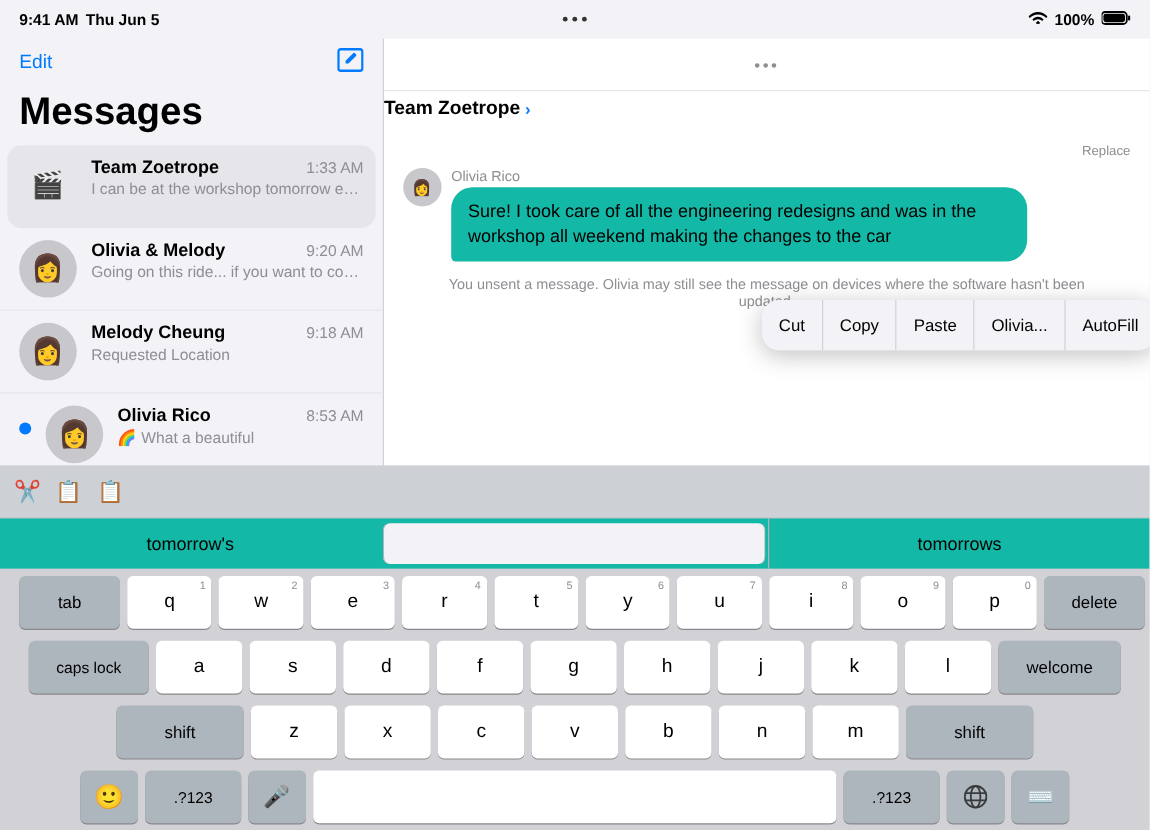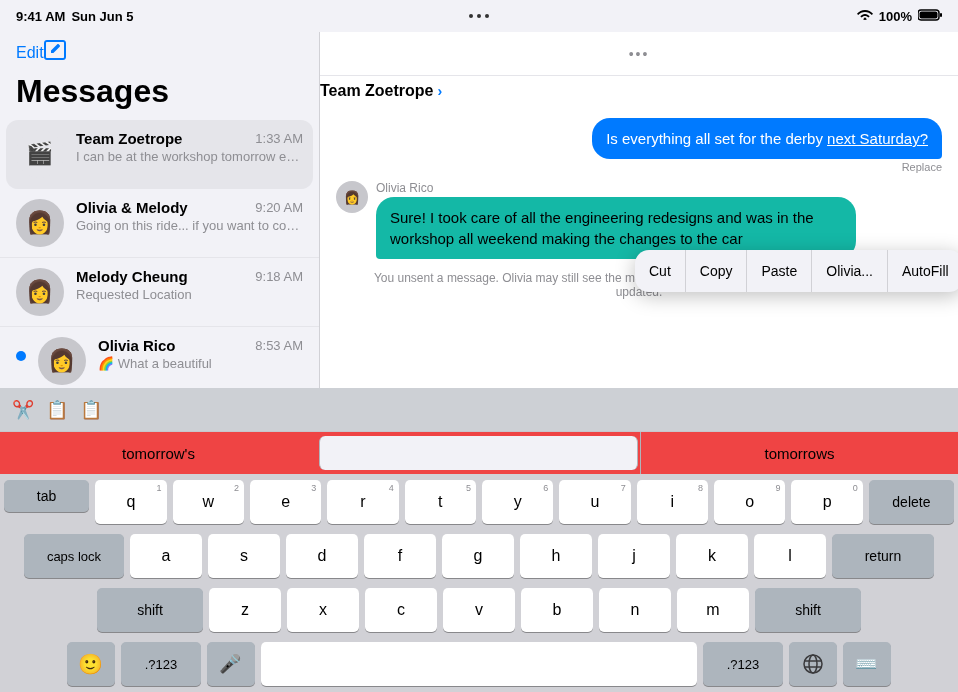--- a/index.html
+++ b/index.html
@@ -44,20 +44,21 @@
       background: #f2f2f7;
       border-right: 1px solid #d1d1d6;
       display: flex;
       flex-direction: column;
       flex-shrink: 0;
     }
     .sidebar-header {
       padding: 8px 16px 4px;
       display: flex;
       align-items: center;
+      justify-content: space-between;
     }
     .sidebar-edit-btn {
       color: #007aff;
       font-size: 16px;
       cursor: pointer;
     }
     .sidebar-compose-btn {
       color: #007aff;
       font-size: 20px;
       cursor: pointer;
@@ -303,21 +304,21 @@
       align-items: center;
       padding: 0 12px;
       gap: 12px;
       border-bottom: 1px solid #c7c7cc;
       background: #cdd0d5;
     }
     .toolbar-icon {
       font-size: 18px; color: #3a3a3c; cursor: pointer;
     }
     .autocomplete-bar {
-      background: #ef4444;
+      background: #14b8a6;
       height: 42px;
       display: flex;
       align-items: center;
     }
     .autocomplete-item {
       flex: 1;
       display: flex;
       align-items: center;
       justify-content: center;
       font-size: 15px;
@@ -393,21 +394,21 @@
       border-radius: 2px;
       opacity: 0.3;
     }
   </style>
 </head>
 <body>
 
 <div class="status-bar">
   <div class="status-bar-left">
     <span>9:41 AM</span>
-    <span>Sun Jun 5</span>
+    <span>Thu Jun 5</span>
   </div>
   <div class="status-bar-center">
     <div class="status-dot"></div>
     <div class="status-dot"></div>
     <div class="status-dot"></div>
   </div>
   <div class="status-bar-right">
     <span>
       <svg width="16" height="12" viewBox="0 0 16 12">
           <path d="M8 3C5.3 3 2.9 4.1 1.2 5.9L0 4.7C2 2.5 4.8 1 8 1s6 1.5 8 3.7L14.8 5.9C13.1 4.1 10.7 3 8 3zm0 4c-1.4 0-2.6.6-3.5 1.5L3.3 7.3C4.5 6 6.1 5 8 5s3.5 1 4.7 2.3l-1.2 1.2C10.6 7.6 9.4 7 8 7zm0 4c-.8 0-1.4-.3-1.9-.8l1.9-1.9 1.9 1.9C9.4 10.7 8.8 11 8 11z" fill="#000"></path>
@@ -497,23 +498,20 @@
     <div style="text-align:center; padding: 6px 0;">
       <span class="chat-header-title">
         <span>Team Zoetrope</span>
         <span class="chat-header-chevron">›</span>
       </span>
     </div>
 
     <div class="chat-messages">
 
       <div style="display:flex; flex-direction:column; align-items:flex-end;">
-        <div class="bubble-out">
-          <span>Is everything all set for the derby </span><span class="underline">next Saturday?</span>
-        </div>
         <div class="bubble-edited">Replace</div>
       </div>
 
       <div class="bubble-in-wrapper">
         <div class="bubble-in-avatar" style="background:#c7c7cc;">👩</div>
         <div class="bubble-in-content">
           <span class="bubble-in-name">Olivia Rico</span>
           <div class="bubble-in">Sure! I took care of all the engineering redesigns and was in the workshop all weekend making the changes to the car</div>
         </div>
       </div>
@@ -565,21 +563,21 @@
 
   <div class="autocomplete-bar">
     <div class="autocomplete-item">tomorrow's</div>
     <div class="autocomplete-item middle"></div>
     <div class="autocomplete-item">tomorrows</div>
   </div>
 
   <div class="keyboard-rows">
 
     <div class="keyboard-row">
-      <div class="key key-special num-row w-special-tab" style="height:32px; width:86px; font-size:14px;">tab</div>
+      <div class="key key-special num-row w-special-tab" style="height:44px; width:86px; font-size:14px;margin-left:12px;">tab</div>
       <div class="key num-row w-letter" style="height:44px; width:72px; position:relative;">q<span class="key-sub">1</span></div>
       <div class="key num-row w-letter" style="height:44px; width:72px; position:relative;">w<span class="key-sub">2</span></div>
       <div class="key num-row w-letter" style="height:44px; width:72px; position:relative;">e<span class="key-sub">3</span></div>
       <div class="key num-row w-letter" style="height:44px; width:72px; position:relative;">r<span class="key-sub">4</span></div>
       <div class="key num-row w-letter" style="height:44px; width:72px; position:relative;">t<span class="key-sub">5</span></div>
       <div class="key num-row w-letter" style="height:44px; width:72px; position:relative;">y<span class="key-sub">6</span></div>
       <div class="key num-row w-letter" style="height:44px; width:72px; position:relative;">u<span class="key-sub">7</span></div>
       <div class="key num-row w-letter" style="height:44px; width:72px; position:relative;">i<span class="key-sub">8</span></div>
       <div class="key num-row w-letter" style="height:44px; width:72px; position:relative;">o<span class="key-sub">9</span></div>
       <div class="key num-row w-letter" style="height:44px; width:72px; position:relative;">p<span class="key-sub">0</span></div>
@@ -590,21 +588,21 @@
       <div class="key key-special letter-row" style="height:44px; width:100px; font-size:13px;">caps lock</div>
       <div class="key letter-row" style="height:44px; width:72px;">a</div>
       <div class="key letter-row" style="height:44px; width:72px;">s</div>
       <div class="key letter-row" style="height:44px; width:72px;">d</div>
       <div class="key letter-row" style="height:44px; width:72px;">f</div>
       <div class="key letter-row" style="height:44px; width:72px;">g</div>
       <div class="key letter-row" style="height:44px; width:72px;">h</div>
       <div class="key letter-row" style="height:44px; width:72px;">j</div>
       <div class="key letter-row" style="height:44px; width:72px;">k</div>
       <div class="key letter-row" style="height:44px; width:72px;">l</div>
-      <div class="key key-special letter-row" style="height:44px; width:102px; font-size:14px;">return</div>
+      <div class="key key-special letter-row" style="height:44px; width:102px; font-size:14px;">welcome</div>
     </div>
 
     <div class="keyboard-row">
       <div class="key key-special letter-row" style="height:44px; width:106px; font-size:14px;">shift</div>
       <div class="key letter-row" style="height:44px; width:72px;">z</div>
       <div class="key letter-row" style="height:44px; width:72px;">x</div>
       <div class="key letter-row" style="height:44px; width:72px;">c</div>
       <div class="key letter-row" style="height:44px; width:72px;">v</div>
       <div class="key letter-row" style="height:44px; width:72px;">b</div>
       <div class="key letter-row" style="height:44px; width:72px;">n</div>

